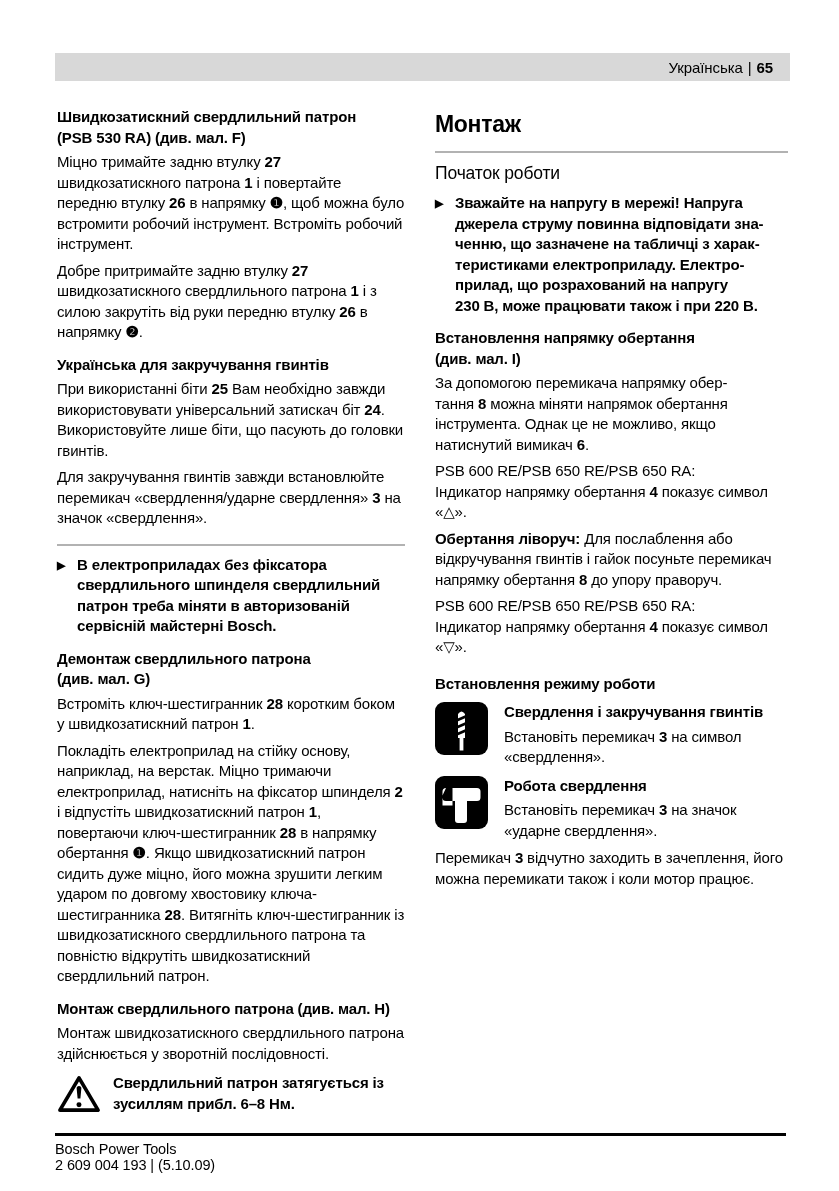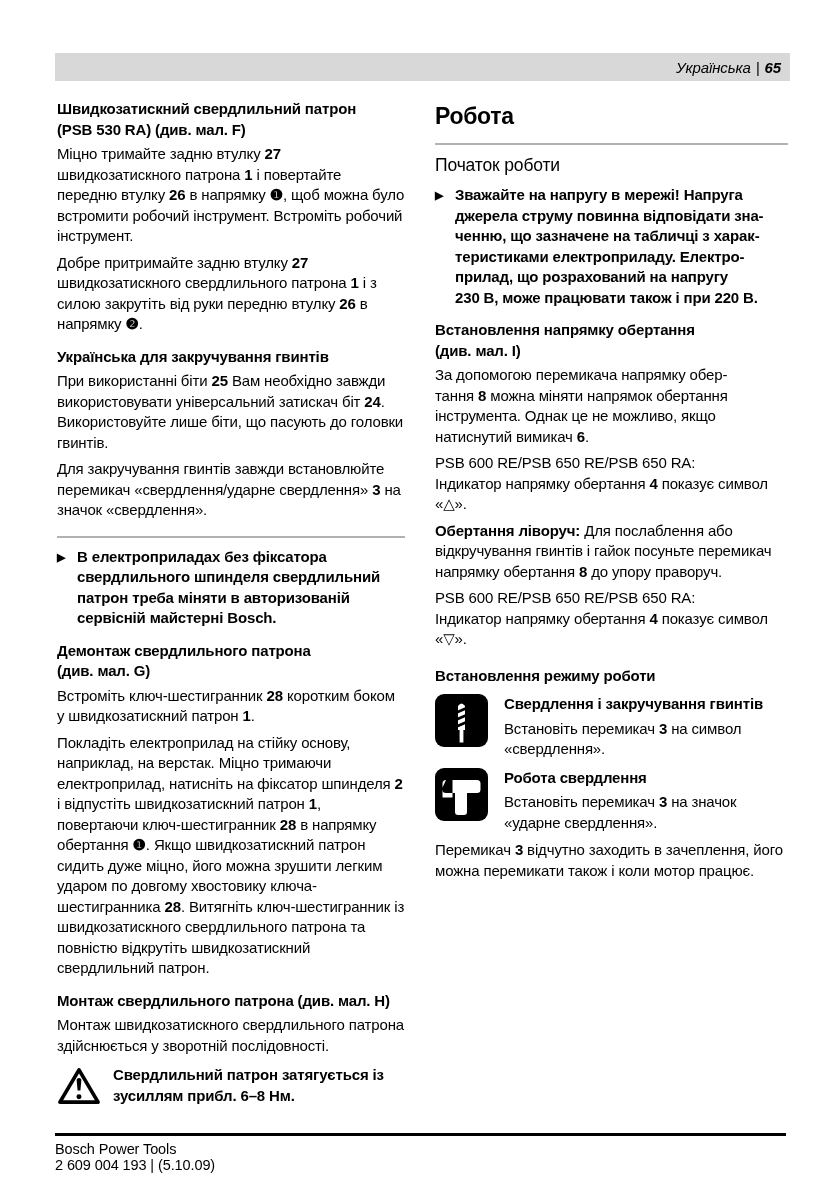--- a/index.html
+++ b/index.html
@@ -5,27 +5,27 @@
   html,body{margin:0;padding:0}
   body{
     width:839px;height:1191px;position:relative;overflow:hidden;
     background:#ffffff;color:#000;
     font-family:"Liberation Sans",sans-serif;
   }
   .header-bar{
     position:absolute;left:55px;top:53px;width:735px;height:28px;
     background:#d8d8d8;box-sizing:border-box;
     display:flex;align-items:center;justify-content:flex-end;
-    padding-right:9px;font-size:15px;letter-spacing:-0.1px;font-style:italic;
+    padding-right:17px;font-size:15px;letter-spacing:-0.1px;
   }
   .header-bar .sep{margin:0 5px}
   .header-bar b{font-weight:bold}
 
   .content{
-    position:absolute;left:57px;top:98px;width:732px;
+    position:absolute;left:57px;top:106px;width:732px;
     display:flex;gap:30px;letter-spacing:-0.15px;
   }
   .col{font-size:15px;line-height:20.5px}
   .col-left{width:348px}
   .col-right{width:353px}
 
   h1{font-size:23px;line-height:30px;margin:3px 0 12px;letter-spacing:-0.3px;font-weight:bold}
   h2{font-size:17.5px;line-height:23px;margin:0 0 8px;font-weight:normal}
   h3{font-size:15px;line-height:20.5px;margin:12px 0 4px;font-weight:bold}
   h3.first{margin-top:1px}
@@ -95,21 +95,21 @@
             <path d="M30 16 c2 0 3.4 1.5 3.2 3.4 l-1.3 13.6 h-3.8 l-1.3 -13.6 c-.2 -1.9 1.2 -3.4 3.2 -3.4 z" fill="#000"></path>
             <circle cx="30" cy="41.5" r="3.4" fill="#000"></circle>
           </svg>
         </span>
         <span>Свердлильний патрон затягується із зусиллям прибл. 6–8 Нм.</span>
       </div>
     </div>
 
     <div class="col col-right">
 
-      <h1>Робота</h1>
+      <h1>Монтаж</h1>
 
       <div class="rule"></div>
       <h2>Початок роботи</h2>
 
       <p class="bullet">
         <span class="tri">▶</span>
         <span><span>Зважайте на напругу в мережі! Напруга</span><br><span>джерела струму повинна відповідати зна-</span><br><span>ченню, що зазначене на табличці з харак-</span><br><span>теристиками електроприладу. Електро-</span><br><span>прилад, що розрахований на напругу</span><br><span>230 В, може працювати також і при 220 В.</span></span>
       </p>
 
       <h3><span>Встановлення напрямку обертання</span><br><span>(див. мал. I)</span></h3>

